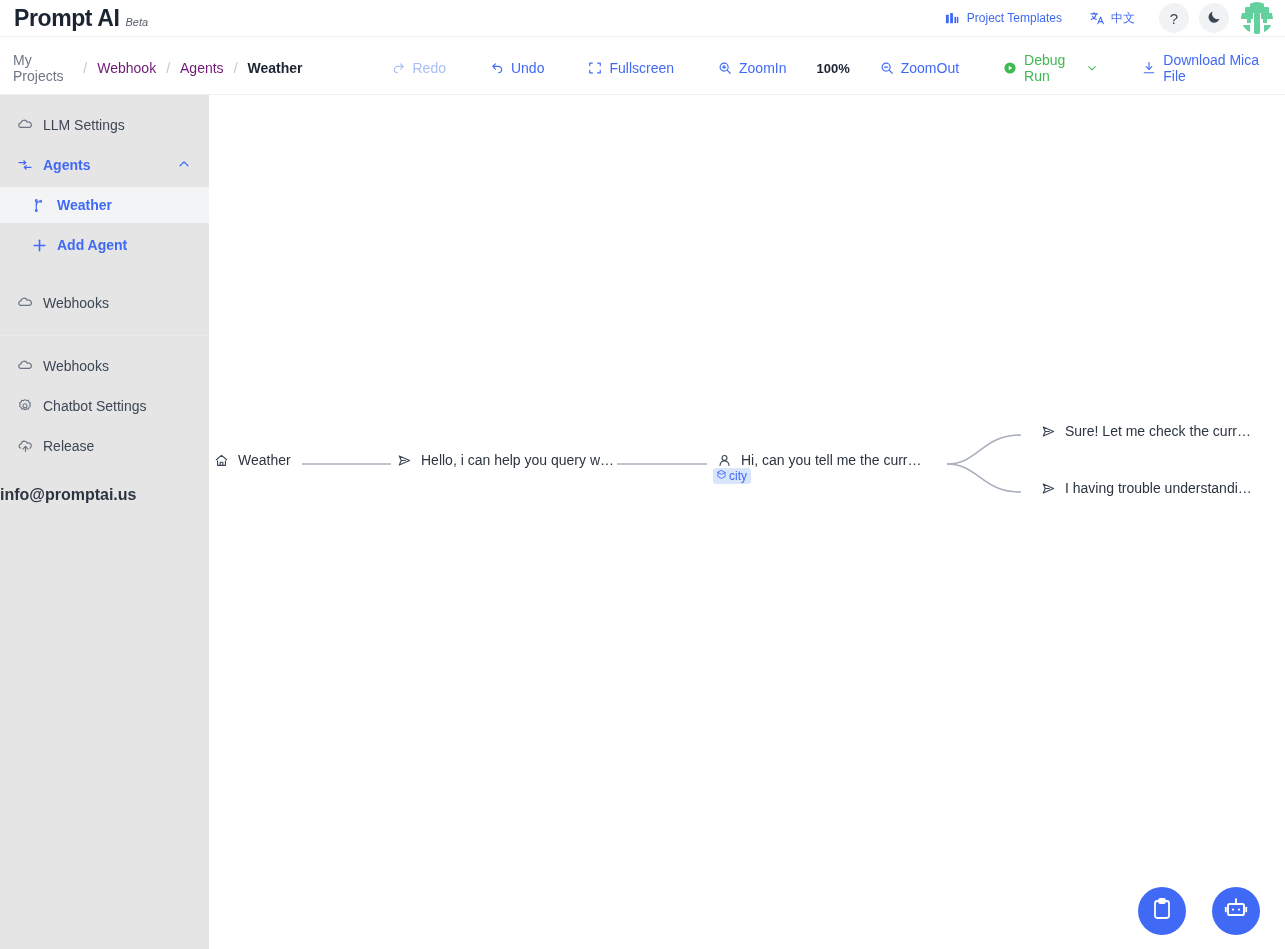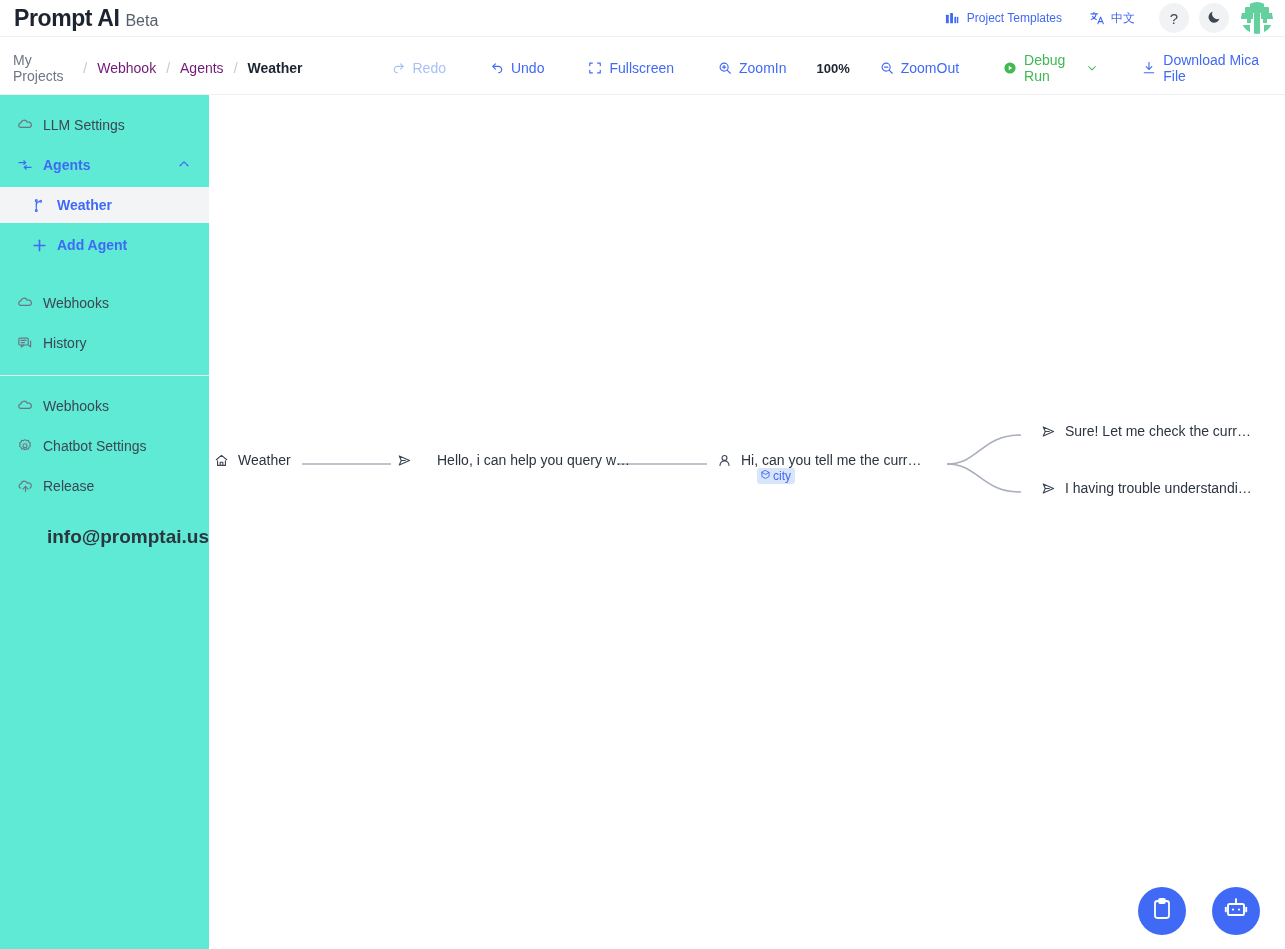--- a/index.html
+++ b/index.html
@@ -23,21 +23,21 @@
   }
   .brand {
     display: flex; align-items: baseline;
     margin-left: 14px;
   }
   .brand-name {
     font-size: 23px; font-weight: 700; letter-spacing: -0.4px;
     color: #1c2331;
   }
   .brand-beta {
-    font-size: 16px; color: #555e6b;
+    font-size: 11px; font-style: italic; color: #555e6b;
     margin-left: 6px; font-weight: 400;
   }
   .topbar-right {
     margin-left: auto; display: flex; align-items: center;
     gap: 0; padding-right: 12px;
   }
   .tb-link {
     display: flex; align-items: center; gap: 7px;
     color: #4069f5; font-size: 12px; cursor: pointer;
     padding: 0 14px;
@@ -80,21 +80,21 @@
   .zoomlevel {
     font-size: 13px; font-weight: 700; color: #1c2331;
     padding: 0 8px;
   }
   .tool svg, .tb-link svg { display:block; }
 
   
   .sidebar {
     position: absolute; top: 95px; left: 0;
     width: 209px; height: 854px;
-    background: #5eead4;
+    background: #e5e5e5;
     padding-top: 8px;
   }
   .nav-item {
     display: flex; align-items: center;
     height: 36px; padding-left: 16px;
     font-size: 14px; color: #3d4654; cursor: pointer;
     margin: 4px 0;
   }
   .nav-item .nav-ico {
     width: 18px; margin-right: 9px; display:flex; align-items:center; justify-content:center;
@@ -107,22 +107,22 @@
   }
   .nav-item.sub .nav-ico { color: #4069f5; }
   .nav-item.selected { background: #f3f4f6; }
   .nav-chevron { margin-left: auto; margin-right: 18px; color: #4069f5; }
   .nav-item.add { padding-left: 30px; color: #4069f5; font-weight: 700; }
   .nav-item.add .nav-ico { color: #4069f5; }
   .nav-divider {
     height: 1px; background: #e8eaed; margin: 14px 0 12px 0; width: 209px;
   }
   .sidebar-footer {
-    margin-top: 22px; text-align: right;
-    font-size: 19px; font-weight: 700; color: #2c3440;
+    margin-top: 22px; text-align: left;
+    font-size: 16px; font-weight: 700; color: #2c3440;
   }
 
   
   .canvas {
     position: absolute; top: 95px; left: 209px;
     width: 1076px; height: 854px;
     background: #fff; overflow: hidden;
   }
   .node {
     position: absolute;
@@ -132,21 +132,20 @@
   }
   .node .node-ico {
     margin-right: 9px; display: flex; align-items: center; color: #3d4654;
   }
   .tag {
     position: absolute;
     display: inline-flex; align-items: center; gap: 2px;
     background: #d9e5fb; color: #4069f5;
     font-size: 12px; border-radius: 3px;
     padding: 1px 4px 1px 3px;
-    margin-left: 44px;
   }
   .edges { position: absolute; top: 0; left: 0; }
 
   
   .fab {
     position: absolute; width: 48px; height: 48px; border-radius: 50%;
     background: #4069f5; display: flex; align-items: center; justify-content: center;
     cursor: pointer; color: #fff;
   }
 </style>
@@ -374,32 +373,20 @@
 
   <div class="nav-item">
     <span class="nav-ico">
       <svg width="16" height="16" viewBox="0 0 16 16" fill="none" stroke="#6d7685" stroke-width="1.2" stroke-linecap="round" stroke-linejoin="round">
         <path d="M3.4 10.4a2.3 2.3 0 0 1 .5-4.5 3.3 3.3 0 0 1 6.3-.6 2.6 2.6 0 0 1 2.5 5.1z"></path>
       </svg>
     </span>
     <span>Webhooks</span>
   </div>
 
-  <div class="nav-item">
-    <span class="nav-ico">
-      <svg width="16" height="16" viewBox="0 0 16 16" fill="none" stroke="#6d7685" stroke-width="1.2" stroke-linecap="round" stroke-linejoin="round">
-        <rect x="1.8" y="3.2" width="9.4" height="6.8" rx="1.2"></rect>
-        <path d="M4 5.4h5"></path>
-          <path d="M4 7.6h3.4"></path>
-        <path d="M4.4 10v2l2.4-2"></path>
-        <path d="M13.6 6.2v5.6l-2-1.6"></path>
-      </svg>
-    </span>
-    <span>History</span>
-  </div>
 
   <div class="nav-divider"></div>
 
   <div class="nav-item">
     <span class="nav-ico">
       <svg width="16" height="16" viewBox="0 0 16 16" fill="none" stroke="#6d7685" stroke-width="1.2" stroke-linecap="round" stroke-linejoin="round">
         <path d="M3.4 10.4a2.3 2.3 0 0 1 .5-4.5 3.3 3.3 0 0 1 6.3-.6 2.6 2.6 0 0 1 2.5 5.1z"></path>
       </svg>
     </span>
     <span>Webhooks</span>
@@ -444,21 +431,21 @@
     <span class="node-ico">
       <svg width="15" height="15" viewBox="0 0 16 16" fill="none" stroke="#3d4654" stroke-width="1.2" stroke-linecap="round" stroke-linejoin="round">
         <path d="M2.4 7.2L8 2.6l5.6 4.6"></path>
         <path d="M3.8 8.2v5h8.4v-5"></path>
         <path d="M6.6 13.2V9.8h2.8v3.4"></path>
       </svg>
     </span>
     <span>Weather</span>
   </div>
 
-  <div class="node" style="left:188px; top:357px;gap:16px;">
+  <div class="node" style="left:188px; top:357px;">
     <span class="node-ico">
       <svg width="15" height="15" viewBox="0 0 16 16" fill="none" stroke="#3d4654" stroke-width="1.2" stroke-linecap="round" stroke-linejoin="round">
         <path d="M2.4 3.2l11 4.8-11 4.8 2.2-4.8z"></path>
         <path d="M4.6 8h4.2"></path>
       </svg>
     </span>
     <span>Hello, i can help you query w…</span>
   </div>
 
   <div class="node" style="left:508px; top:357px;">

